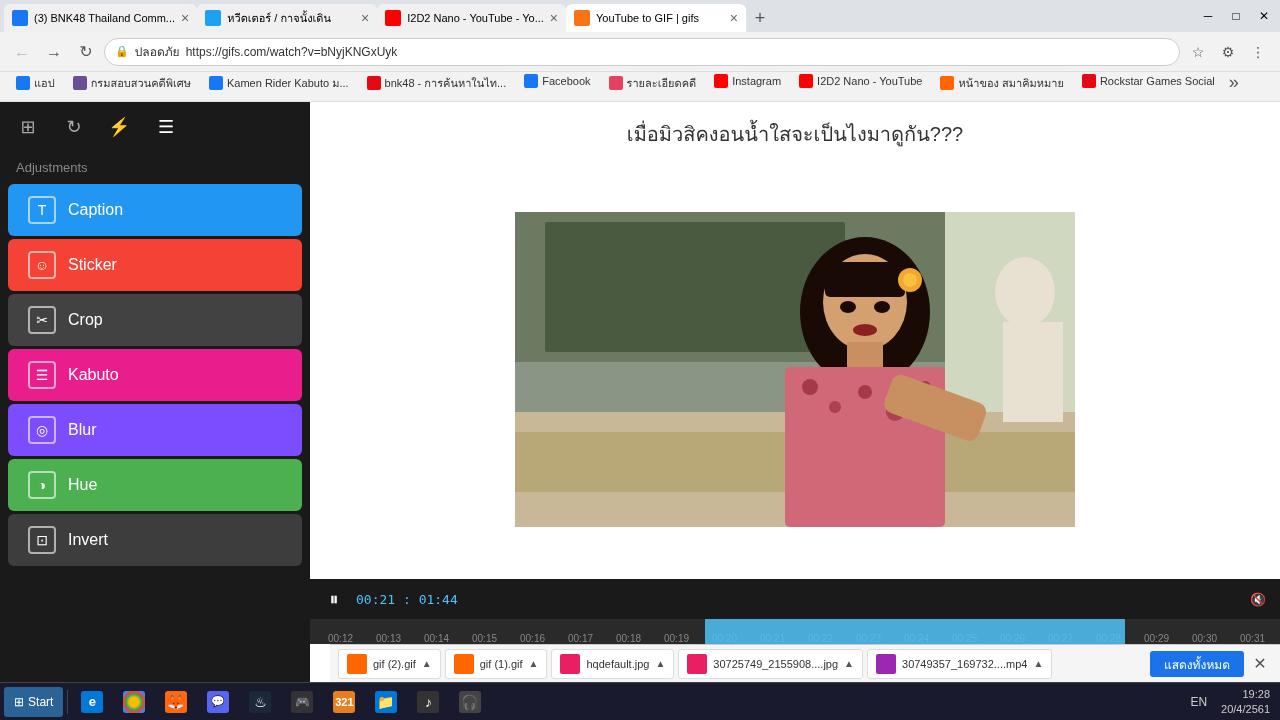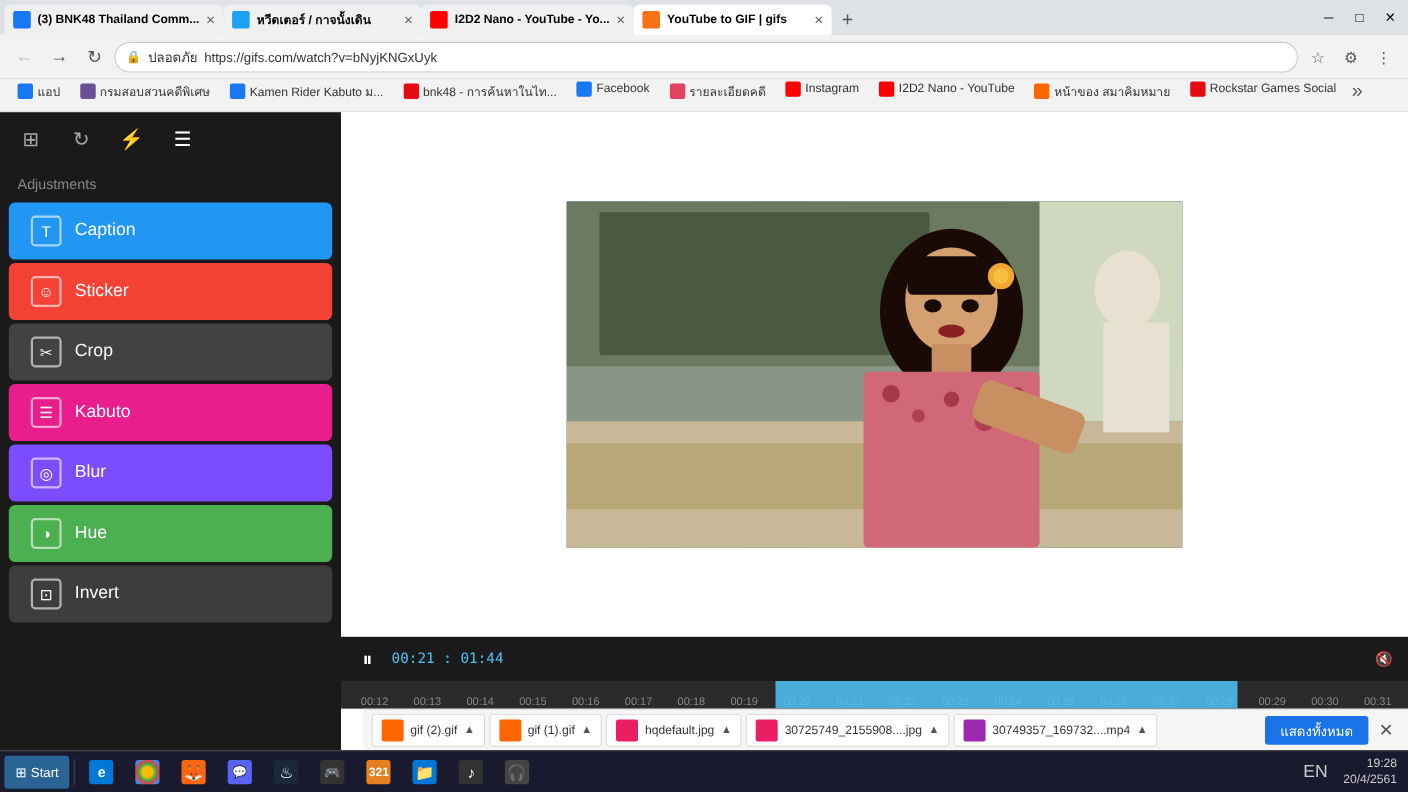--- a/index.html
+++ b/index.html
@@ -11,21 +11,21 @@
     
     .title-bar { background: #dee1e6; display: flex; align-items: center; height: 32px; padding: 0 4px; }
     .tabs-container { display: flex; align-items: flex-end; height: 100%; flex: 1; }
     .tab { display: flex; align-items: center; height: 28px; padding: 0 8px; background: #f0f0f0; border-radius: 6px 6px 0 0; min-width: 180px; max-width: 220px; font-size: 12px; gap: 6px; cursor: pointer; position: relative; }
     .tab.active { background: #ffffff; z-index: 2; }
     .tab-favicon { width: 16px; height: 16px; border-radius: 2px; flex-shrink: 0; }
     .tab-favicon.fb { background: #1877f2; }
     .tab-favicon.tw { background: #1da1f2; }
     .tab-favicon.yt { background: #ff0000; }
     .tab-favicon.gifs { background: #f97316; }
-    .tab-label { flex: 1; overflow: hidden; text-overflow: ellipsis; white-space: nowrap; font-size: 11px; font-weight: bold; }
+    .tab-label { flex: 1; overflow: hidden; text-overflow: ellipsis; white-space: nowrap; font-size: 11px; }
     .tab-close { font-size: 14px; color: #666; cursor: pointer; flex-shrink: 0; }
     .tab-new { width: 28px; height: 28px; display: flex; align-items: center; justify-content: center; font-size: 18px; color: #555; cursor: pointer; }
     .window-controls { display: flex; gap: 4px; margin-left: 8px; }
     .win-btn { width: 24px; height: 24px; display: flex; align-items: center; justify-content: center; font-size: 12px; cursor: pointer; border-radius: 3px; }
 
     
     .nav-bar { background: #f2f2f2; display: flex; align-items: center; height: 40px; padding: 4px 8px; gap: 4px; border-bottom: 1px solid #ddd; }
     .nav-btn { width: 28px; height: 28px; display: flex; align-items: center; justify-content: center; border-radius: 50%; cursor: pointer; font-size: 16px; color: #555; }
     .nav-btn.disabled { color: #bbb; cursor: default; }
     .address-bar { flex: 1; height: 28px; background: white; border: 1px solid #ccc; border-radius: 14px; display: flex; align-items: center; padding: 0 10px; font-size: 12px; gap: 6px; }
@@ -96,21 +96,21 @@
     .taskbar-app-icon { width: 22px; height: 22px; border-radius: 3px; display: flex; align-items: center; justify-content: center; font-size: 14px; }
     .app-ie { background: #0078d7; }
     .app-chrome { background: radial-gradient(circle, #fbbc05 30%, #34a853 50%, #ea4335 65%, #4285f4 80%); }
     .app-ff { background: #ff6611; }
     .app-discord { background: #5865f2; }
     .app-steam { background: #1b2838; }
     .app-game { background: #333; }
     .app-task { background: #0078d7; }
     .taskbar-sep { width: 1px; height: 24px; background: #444; margin: 0 2px; }
     .taskbar-right { margin-left: auto; display: flex; align-items: center; gap: 4px; }
-    .taskbar-lang { color: #ccc; font-size: 16px; padding: 0 4px; }
+    .taskbar-lang { color: #ccc; font-size: 12px; padding: 0 4px; }
     .taskbar-clock { color: #ccc; font-size: 11px; text-align: right; padding: 0 6px; line-height: 1.3; }
 
     
     .download-bar { background: #f5f5f5; border-top: 1px solid #ccc; height: 38px; display: flex; align-items: center; padding: 0 8px; gap: 4px; overflow: hidden; margin-left: 20px; }
     .download-item { display: flex; align-items: center; gap: 6px; padding: 4px 8px; background: white; border: 1px solid #ddd; border-radius: 3px; height: 30px; max-width: 200px; cursor: pointer; }
     .dl-icon { width: 20px; height: 20px; border-radius: 2px; flex-shrink: 0; }
     .dl-gif { background: #ff6600; }
     .dl-jpg { background: #e91e63; }
     .dl-mp4 { background: #9c27b0; }
     .dl-label { font-size: 11px; color: #333; overflow: hidden; text-overflow: ellipsis; white-space: nowrap; flex: 1; }
@@ -260,20 +260,21 @@
 
         <div class="adj-button invert">
           <div class="adj-icon">⊡</div>
           <span>Invert</span>
         </div>
       </div>
     </div>
 
     <div class="main-area">
 
+      <div class="video-title">เมื่อมิวสิคงอนน้ำใสจะเป็นไงมาดูกัน???</div>
 
       <div class="video-container">
         <div class="video-placeholder">
 
           <svg width="560" height="315" viewBox="0 0 560 315">
 
             <rect width="560" height="315" fill="#8a9585"></rect>
 
             <rect x="0" y="0" width="560" height="150" fill="#6b7a60"></rect>
 

